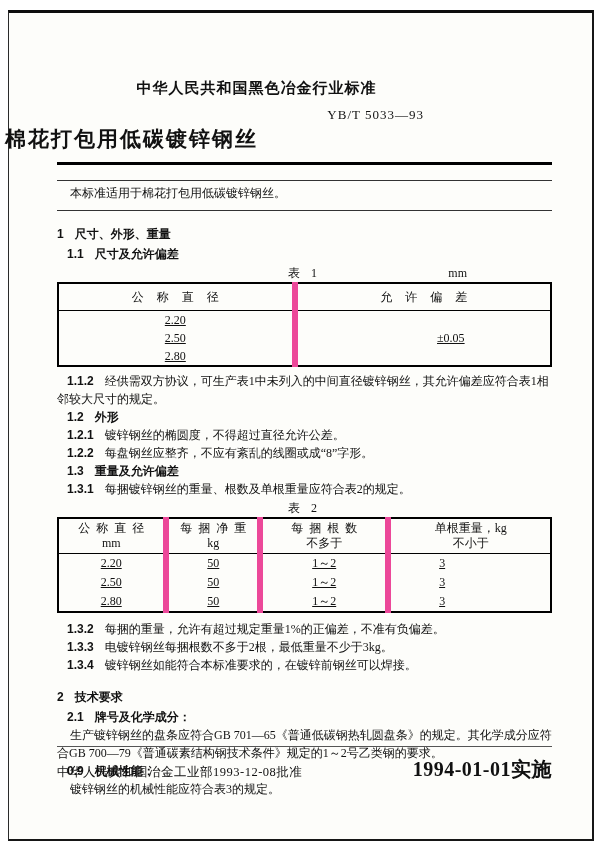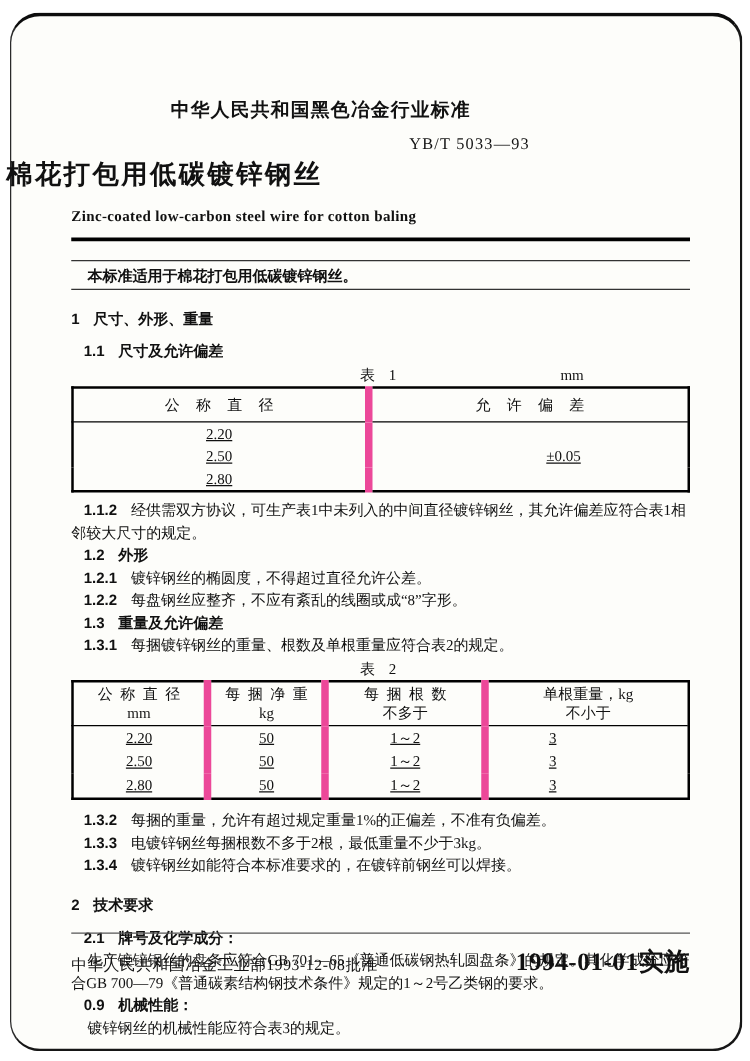--- a/index.html
+++ b/index.html
@@ -17,21 +17,20 @@
     overflow: hidden;
   }
   .page-frame {
     position: absolute;
     top: 10px; left: 8px; right: 6px; bottom: 8px;
     border-top: 3px solid #0d0d0d;
     border-left: 1px solid #2a2a2a;
     border-right: 2px solid #161616;
     border-bottom: 2px solid #161616;
     background: #fdfdfa;
-    border-radius: 24px;
   }
   .content {
     position: absolute;
     top: 0; left: 48px; right: 40px; bottom: 0;
   }
   .org-line {
     margin-top: 66px;
     text-align: center;
     transform: translateX(-48px);
     font-size: 15px;
@@ -62,36 +61,35 @@
   }
   .rule-thick {
     margin-top: 9px;
     border-top: 3px solid #000;
     height: 0;
   }
   .scope {
     margin-top: 15px;
     border-top: 1px solid #333;
     border-bottom: 1px solid #333;
-    padding: 4px 0 2px 0;
+    padding: 4px 0 9px 0;
     font-size: 12px;
     line-height: 16px;
     text-indent: 13px;
-    font-weight: bold;
   }
   .blk {
     margin: 0;
     font-size: 12px;
     line-height: 18px;
   }
   .ind { text-indent: 10px; }
   .ind13 { text-indent: 13px; }
   .hd { font-weight: bold; font-family: "Liberation Sans", "DejaVu Sans", sans-serif; font-size: 12px; }
   .num { font-weight: bold; margin-right: 11px; font-family: "Liberation Sans", "DejaVu Sans", sans-serif; }
-  .mt6 { margin-top: 8px; }
+  .mt6 { margin-top: 2px; }
   .mt10 { margin-top: 14px; }
   .mt14 { margin-top: 14px; }
 
   .tcap {
     display: grid;
     grid-template-columns: 1fr auto 1fr;
     align-items: end;
     font-size: 12px;
     line-height: 14px;
     margin-top: 3px;
@@ -148,21 +146,20 @@
 </head>
 <body>
 
 <div class="canvas">
   <div class="page-frame">
     <div class="content">
 
       <div class="org-line">中华人民共和国黑色冶金行业标准</div>
       <div class="std-no">YB/T 5033—93</div>
       <div class="title-cn">棉花打包用低碳镀锌钢丝</div>
-      <div class="title-en">Zinc-coated low-carbon steel wire for cotton baling</div>
       <div class="rule-thick"></div>
 
       <div class="scope">本标准适用于棉花打包用低碳镀锌钢丝。</div>
 
       <p class="blk hd mt10"><span class="num">1</span><span>尺寸、外形、重量</span></p>
 
       <p class="blk hd ind mt6"><span class="num">1.1</span><span>尺寸及允许偏差</span></p>
 
 
       <div class="tcap">

